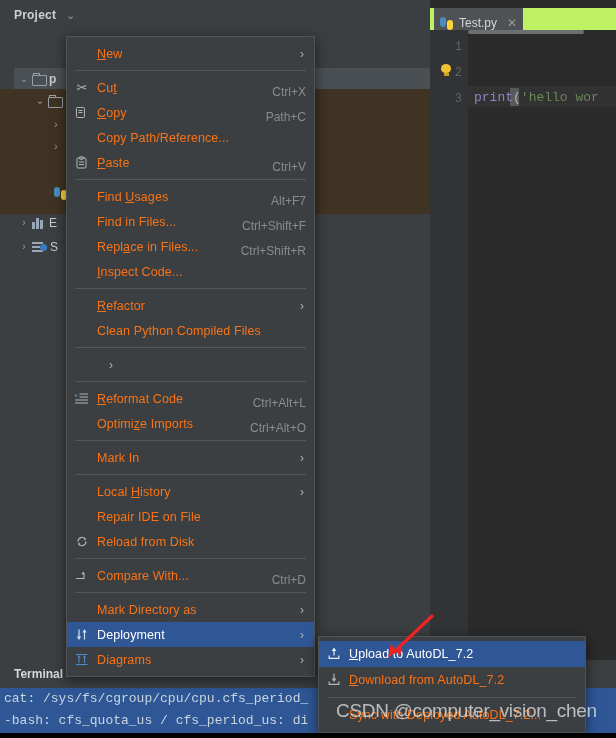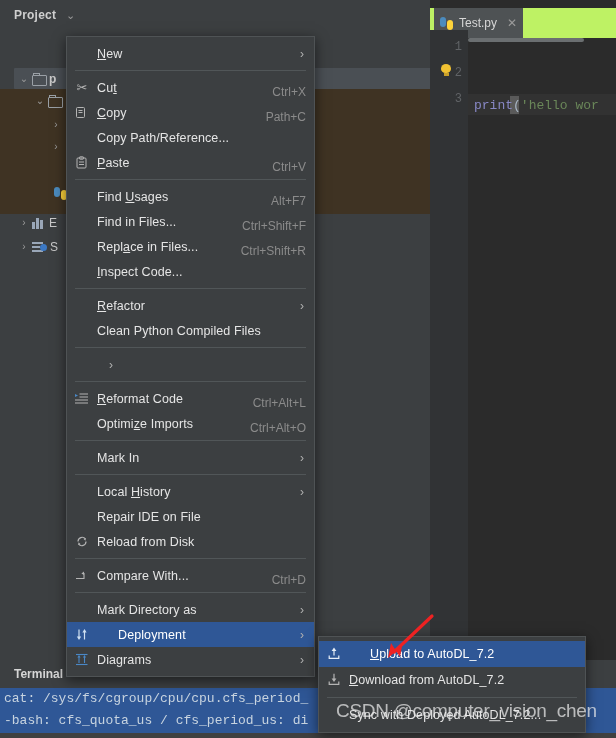--- a/index.html
+++ b/index.html
@@ -51,49 +51,49 @@
 
   
   .editor{position:absolute;left:430px;top:0;width:186px;height:660px;background:#2b2b2b;}
   .tabbar{position:absolute;left:0;top:8px;width:186px;height:42px;background:#bef264;}
   .tab{position:absolute;left:4px;top:0;height:30px;display:flex;align-items:center;padding:0 6px;background:#4e5254;}
   .tab-under{position:absolute;left:4px;bottom:0;width:125px;height:2px;background:#4a88c7;}
   .tab-name{color:#d6d6d6;font-size:12px;margin-left:6px;}
   .tab-close{color:#9a9a9a;font-size:12px;margin-left:10px;}
 
   .gutter{position:absolute;left:0;top:30px;width:38px;height:630px;background:#313335;}
-  .code-area{position:absolute;left:38px;top:38px;width:148px;height:630px;background:#2b2b2b;text-align:center;}
+  .code-area{position:absolute;left:38px;top:30px;width:148px;height:630px;background:#2b2b2b;text-align:center;}
   .hscroll{position:absolute;left:38px;top:30px;width:116px;height:4px;background:#6b6f71;border-radius:2px;}
   .lineno{position:absolute;right:6px;color:#606366;font-size:12px;font-family:"Liberation Mono", monospace;}
   .bulb{position:absolute;left:10px;width:12px;height:13px;}
   .bulb .g{position:absolute;left:1px;top:0;width:10px;height:9px;border-radius:50% 50% 45% 45%;background:#f0c132;}
   .bulb .s{position:absolute;left:3.5px;top:9px;width:5px;height:3px;background:#c9a02a;}
   .codeline{position:absolute;left:6px;font-family:"Liberation Mono", monospace;font-size:13px;white-space:pre;}
   .k-fn{color:#8888c6;}
   .k-paren{color:#a9b7c6;}
   .k-str{color:#6a8759;}
   .curline{position:absolute;left:38px;width:148px;height:21px;background:#323232;}
   .caretbg{position:absolute;width:9px;height:18px;background:#5a5a5a;}
 
   
   .terminal-tab{position:absolute;left:0;top:660px;width:616px;height:28px;background:#3c3f41;}
   .terminal-label{position:absolute;left:14px;top:667px;font-size:12px;font-weight:bold;color:#d6d6d6;text-align:right;}
-  .terminal-body{position:absolute;left:0;top:688px;width:616px;height:50px;background:#404040;}
+  .terminal-body{position:absolute;left:0;top:688px;width:616px;height:50px;background:#000000;}
   .term-sel{position:absolute;left:0;top:688px;width:616px;height:45px;background:#2f5796;}
   .term-line{position:absolute;left:4px;font-family:"Liberation Mono", monospace;font-size:13px;color:#c8d4e0;white-space:pre;}
 
   
   .ctx{position:absolute;left:66px;top:36px;width:249px;background:#3c3f41;border:1px solid #4f5355;box-shadow:0 3px 12px rgba(0,0,0,.55);padding:4px 0;box-sizing:border-box;}
   .mi{position:relative;height:25px;display:flex;align-items:center;padding:0 8px 0 0;cursor:default;}
   .mi .mi-ico{width:30px;min-width:30px;height:25px;position:relative;}
-  .mi .mi-label{flex:1;font-size:12.5px;color:#e5e5e5;letter-spacing:.1px;}
+  .mi .mi-label{flex:1;font-size:12.5px;color:#f97316;letter-spacing:.1px;}
   .mi .mi-label u{text-decoration:underline;}
   .mi .mi-short{font-size:12px;color:#8b8b8b;margin-left:12px;margin-top:9px;}
   .mi .mi-arrow{margin-left:10px;color:#b0b0b0;font-size:12px;line-height:1;width:8px;text-align:center;}
-  .mi.sel{background:#2f5796;gap:21px;}
+  .mi.sel{background:#2f5796;}
   .mi.sel .mi-label{color:#ffffff;}
   .sep{height:1px;background:#515658;margin:4px 8px;}
 
   
   .ic{position:absolute;left:8px;top:50%;transform:translateY(-50%);width:14px;height:14px;color:#b4b4b4;font-size:13px;line-height:14px;text-align:center;}
   .ic svg{display:block;}
 
   
   .submenu{position:absolute;left:318px;top:636px;width:268px;background:#3c3f41;border:1px solid #4f5355;box-shadow:0 3px 12px rgba(0,0,0,.55);padding:4px 0;box-sizing:border-box;}
   .submenu .mi{height:26px;}

